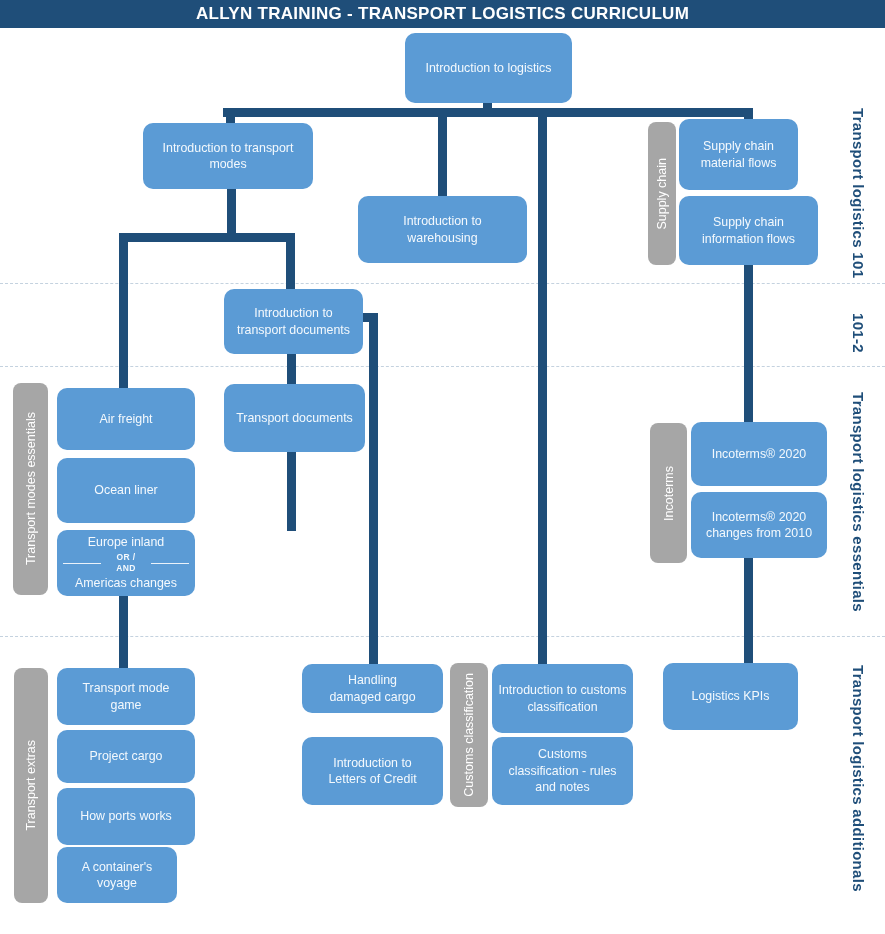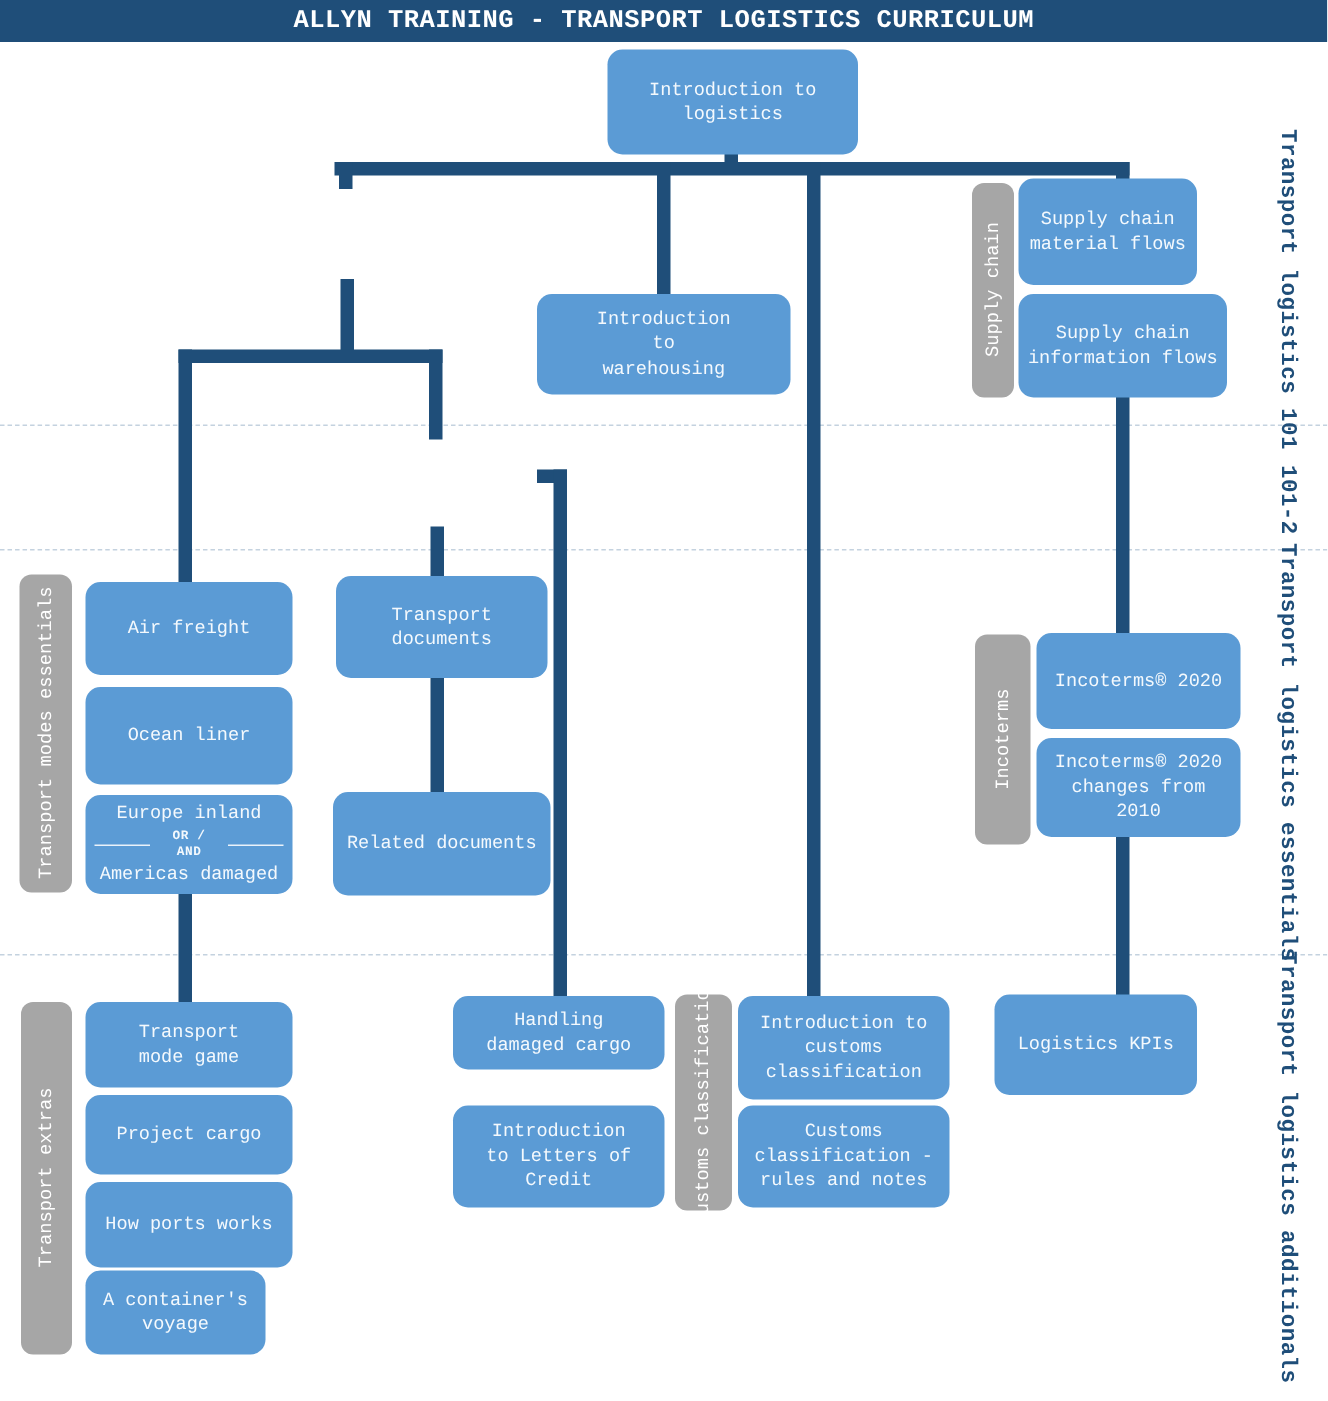--- a/index.html
+++ b/index.html
@@ -1,18 +1,18 @@
 <!DOCTYPE html>
 <html><head>
 <meta charset="utf-8">
 <style>
   html,body{margin:0;padding:0;background:#ffffff;}
   .canvas{
     position:relative;width:885px;height:934px;background:#ffffff;
-    font-family:Liberation Mono, monospace;overflow:hidden;
+    font-family:Liberation Sans, sans-serif;overflow:hidden;
   }
   .header{
     position:absolute;left:0;top:0;width:885px;height:28px;background:#1F4E79;
     display:flex;align-items:center;justify-content:center;z-index:5;
   }
   .header span{color:#ffffff;font-weight:bold;font-size:17px;letter-spacing:.3px;}
   .divider{position:absolute;left:0;width:885px;height:0;border-top:1px dashed #c4d2df;z-index:0;}
   .conn{position:absolute;background:#1F4E79;z-index:1;}
   .node{
     position:absolute;background:#5B9BD5;border-radius:10px;z-index:2;
@@ -93,51 +93,54 @@
   <div class="glabel" style="left:14px;top:668px;width:34px;height:235px">
     <span>Transport extras</span>
   </div>
   <div class="glabel" style="left:450px;top:663px;width:38px;height:144px">
     <span>Customs classification</span>
   </div>
 
   <div class="node" style="left:405px;top:33px;width:167px;height:70px">
     <span class="lbl">Introduction to logistics</span>
   </div>
+  <div class="node" style="left:143px;top:123px;width:170px;height:66px">
+    <span class="lbl w150">Introduction to transport modes</span>
+  </div>
   <div class="node" style="left:358px;top:196px;width:169px;height:67px">
     <span class="lbl narrow">Introduction to warehousing</span>
   </div>
   <div class="node" style="left:679px;top:119px;width:119px;height:71px">
     <span class="lbl">Supply chain material flows</span>
   </div>
   <div class="node" style="left:679px;top:196px;width:139px;height:69px">
     <span class="lbl">Supply chain information flows</span>
   </div>
 
+  <div class="node" style="left:224px;top:289px;width:139px;height:65px">
+    <span class="lbl">Introduction to transport documents</span>
+  </div>
   <div class="node" style="left:224px;top:384px;width:141px;height:68px">
     <span class="lbl">Transport documents</span>
-  </div>
-  <div class="node" style="left:222px;top:528px;width:145px;height:69px">
-    <span class="lbl">Related documents</span>
   </div>
 
   <div class="node" style="left:57px;top:388px;width:138px;height:62px">
     <span class="lbl">Air freight</span>
   </div>
   <div class="node" style="left:57px;top:458px;width:138px;height:65px">
     <span class="lbl">Ocean liner</span>
   </div>
   <div class="node" style="left:57px;top:530px;width:138px;height:66px">
     <span class="lbl">Europe inland</span>
     <span class="orand">
       <span class="rule"></span>
       <span class="txt">OR / AND</span>
       <span class="rule"></span>
     </span>
-    <span class="lbl">Americas damaged</span>
+    <span class="lbl">Americas changes</span>
   </div>
 
   <div class="node" style="left:691px;top:422px;width:136px;height:64px">
     <span class="lbl">Incoterms® 2020</span>
   </div>
   <div class="node" style="left:691px;top:492px;width:136px;height:66px">
     <span class="lbl">Incoterms® 2020 changes from 2010</span>
   </div>
 
   <div class="node" style="left:57px;top:668px;width:138px;height:57px">

